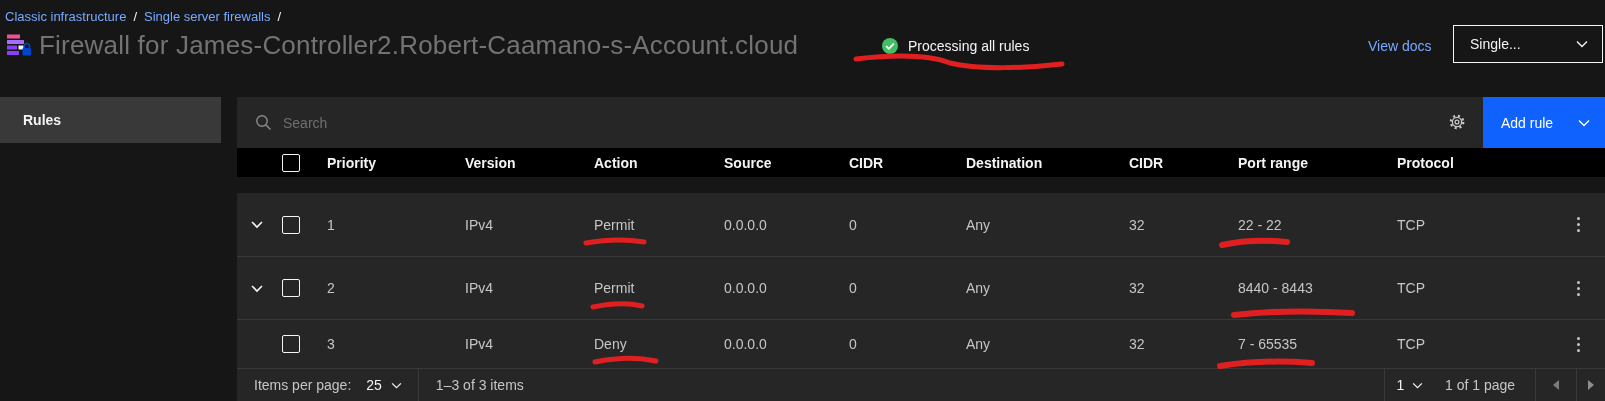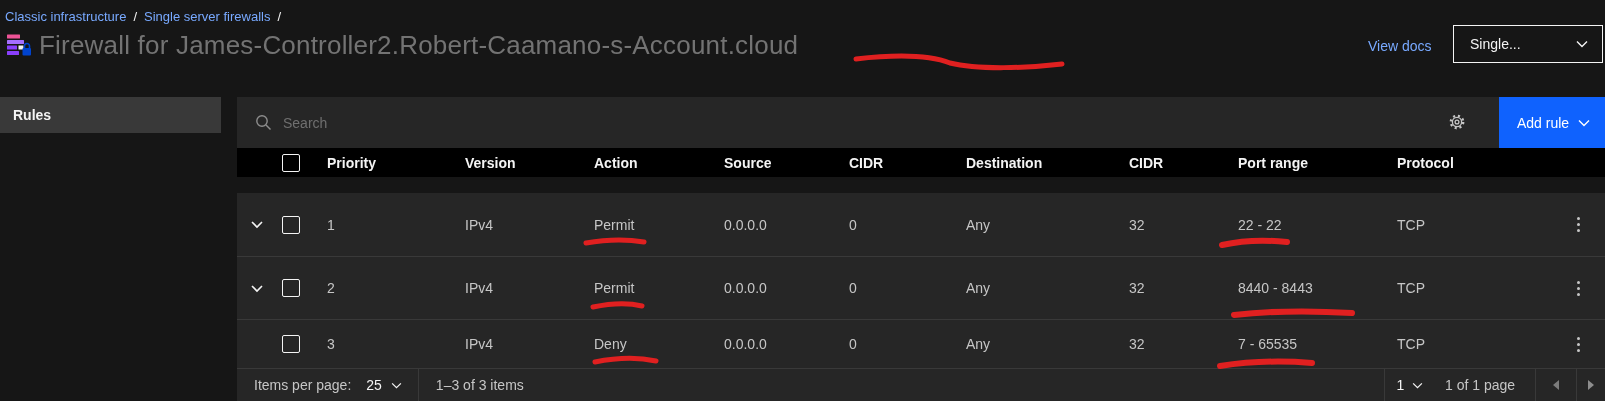--- a/index.html
+++ b/index.html
@@ -17,31 +17,31 @@
   .status { position:absolute; top:37px; left:881px; display:flex; align-items:center; gap:9px; }
   .status-label { font-size:14px; color:#f4f4f4; }
 
   .view-docs { position:absolute; top:38px; left:1368px; font-size:14px; color:#78a9ff; text-decoration:none; cursor:pointer; }
 
   .actions-dd { position:absolute; top:25px; left:1453px; width:150px; height:38px; border:1px solid #f4f4f4;
                 display:flex; align-items:center; justify-content:space-between; padding:0 14px 0 16px; cursor:pointer; }
   .actions-dd span { font-size:14px; color:#f4f4f4; }
 
   
-  .sidebar-item { position:absolute; top:97px; left:0; width:221px; height:36px; background:#393939;
-                  display:flex; align-items:center; padding-left:13px; cursor:pointer; }
+  .sidebar-item { position:absolute; top:97px; left:0; width:221px; height:46px; background:#393939;
+                  display:flex; align-items:center; padding-left:23px; cursor:pointer; }
   .sidebar-item span { font-size:14px; font-weight:bold; color:#f4f4f4; }
 
   
   .toolbar { position:absolute; top:97px; left:237px; width:1368px; height:51px; background:#262626; }
   .search-box { position:absolute; left:0; top:0; height:100%; display:flex; align-items:center; padding-left:18px; gap:11px; width:900px; }
   .search-box input { background:transparent; border:none; outline:none; color:#86efac; font-size:14px; width:600px; font-family:inherit; }
   .search-box input::placeholder { color:#6f6f6f; }
   .gear-btn { position:absolute; left:1204px; top:9px; width:32px; height:32px; display:flex; align-items:center; justify-content:center; cursor:pointer; background:transparent; border:none; }
-  .add-rule { position:absolute; right:0; top:0; width:106px; height:51px; background:#0f62fe; border:none; cursor:pointer;
+  .add-rule { position:absolute; right:0; top:0; width:122px; height:51px; background:#0f62fe; border:none; cursor:pointer;
               display:flex; align-items:center; justify-content:space-between; padding:0 15px 0 18px; }
   .add-rule span { color:#fff; font-size:14px; }
 
   
   .grid { display:grid; grid-template-columns:39px 51px 138px 129px 130px 125px 117px 163px 109px 159px 163px 45px; align-items:center; }
   .t-head { position:absolute; top:148px; left:237px; width:1368px; height:29px; background:#000000; }
   .t-head .cell { font-size:14px; font-weight:bold; color:#f4f4f4; }
   .t-row { position:absolute; left:237px; width:1368px; background:#262626; border-bottom:1px solid #393939; }
   .t-row .cell { font-size:14px; color:#c6c6c6; }
   .row-1 { top:193px; height:64px; }
@@ -92,20 +92,27 @@
     <rect x="1" y="3.5" width="13" height="4" rx="0.5" fill="#ee5396"></rect>
     <rect x="1" y="9" width="17" height="4" rx="0.5" fill="#a56eff"></rect>
     <rect x="1" y="14.5" width="10" height="4" rx="0.5" fill="#8a3ffc"></rect>
     <rect x="12.5" y="14.5" width="5" height="4" fill="#f4f4f4"></rect>
     <rect x="1" y="20" width="12" height="4" rx="0.5" fill="#8a3ffc"></rect>
     <path d="M18.5,17 v-2 a2.5,2.5 0 0 1 5,0 v2" fill="none" stroke="#0043ce" stroke-width="1.6"></path>
     <rect x="16.5" y="17" width="8.5" height="7.5" rx="1" fill="#0043ce"></rect>
   </svg>
   <h1 class="page-title">Firewall for James-Controller2.Robert-Caamano-s-Account.cloud</h1>
 
+  <div class="status">
+    <svg width="18" height="18" viewBox="0 0 18 18">
+      <circle cx="9" cy="9" r="8" fill="#42be65"></circle>
+      <path d="M5.2,9.2 L7.8,11.8 L12.8,6.6" fill="none" stroke="#ffffff" stroke-width="1.8"></path>
+    </svg>
+    <span class="status-label">Processing all rules</span>
+  </div>
 
   <a class="view-docs">View docs</a>
   <div class="actions-dd">
     <span>Single...</span>
     <svg width="12" height="8" viewBox="0 0 12 8">
       <path d="M1,1.5 L6,6.5 L11,1.5" fill="none" stroke="#f4f4f4" stroke-width="1.4"></path>
     </svg>
   </div>
 
   <div class="sidebar-item">

